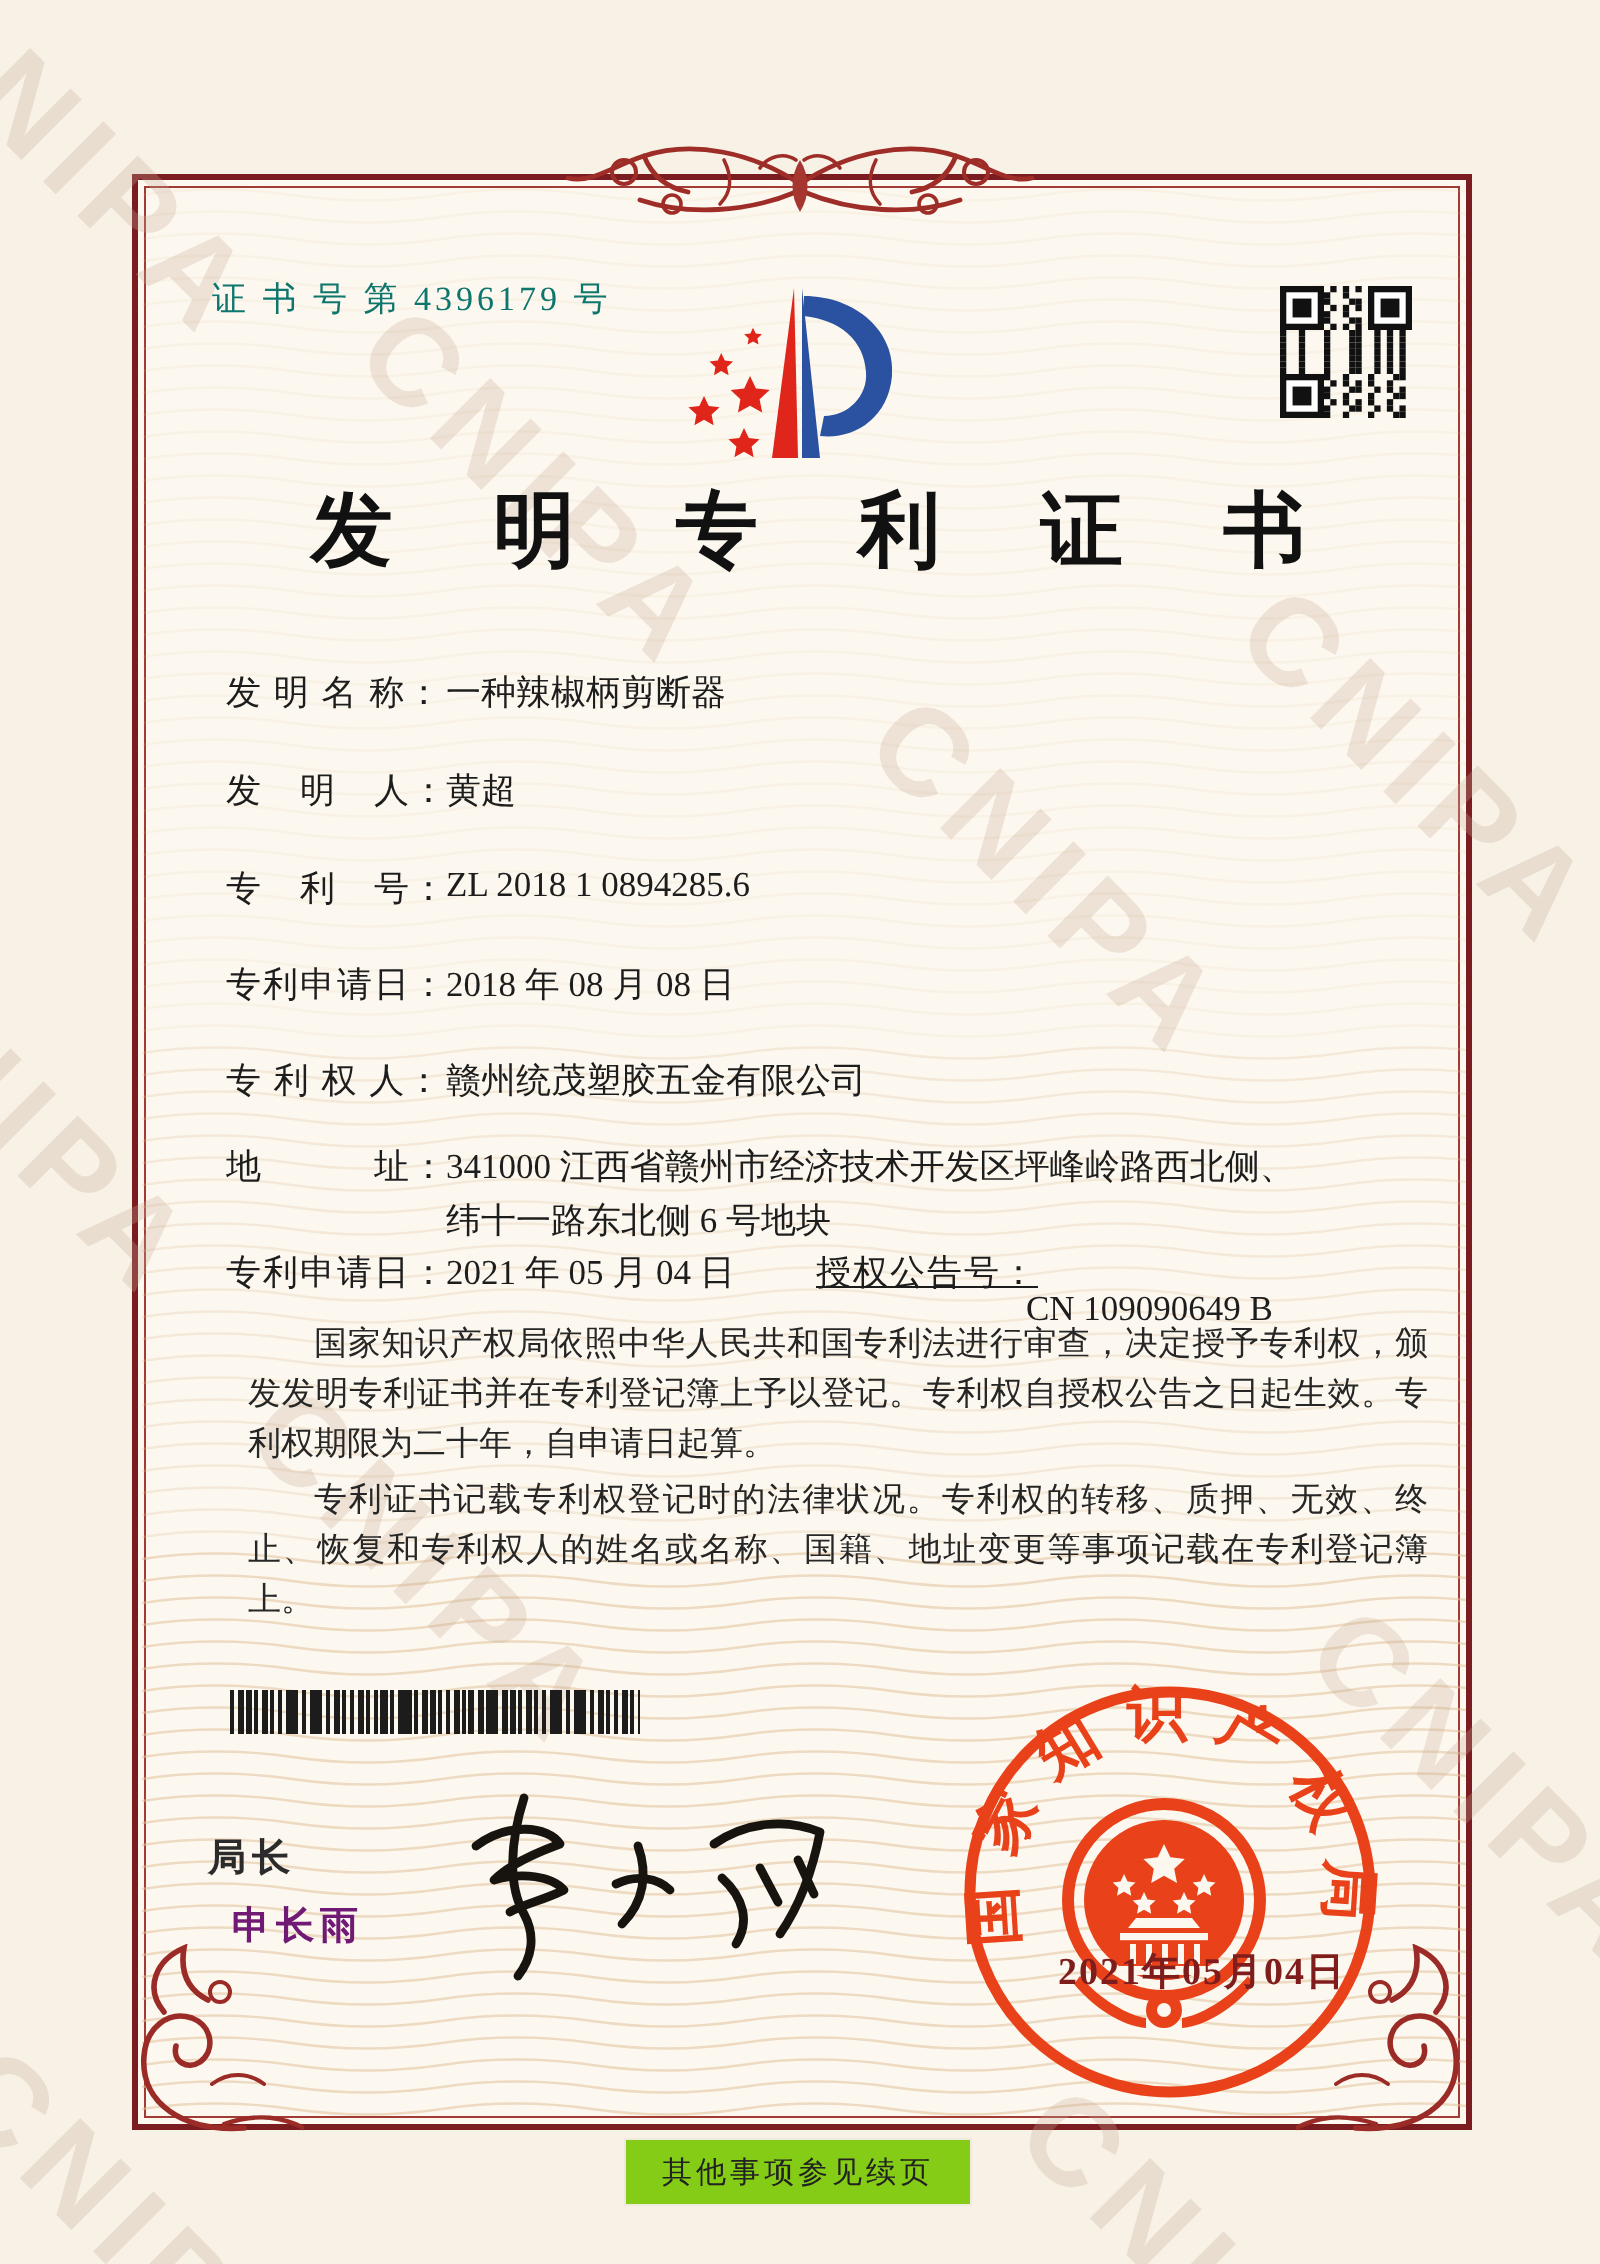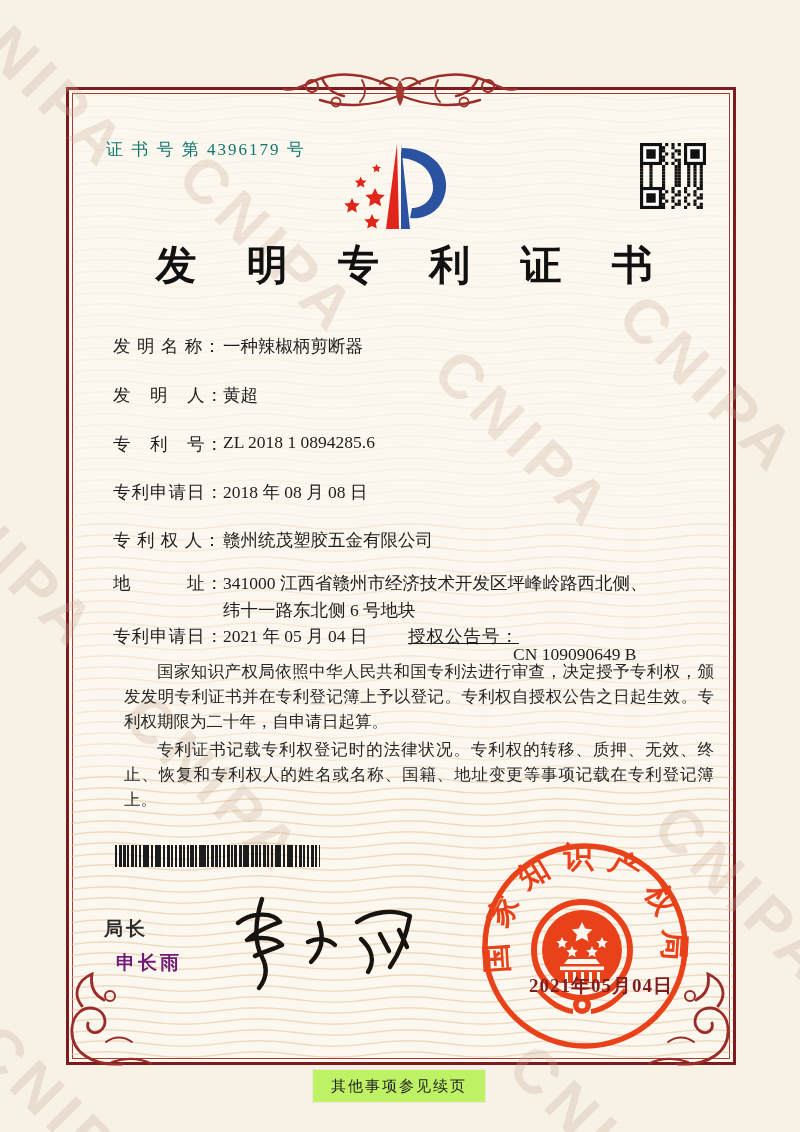--- a/index.html
+++ b/index.html
@@ -58,21 +58,21 @@
   .sig{position:absolute; left:222px; top:893px; z-index:6;}
   .seal{position:absolute; left:477px; top:838px; z-index:7; mix-blend-mode:multiply; opacity:.95;}
   .seal-date{
     position:absolute; left:497px; top:973px; z-index:8; width:170px;
     font-size:19px; font-weight:bold; letter-spacing:1px; color:#7f1d1d; white-space:nowrap;margin-left:32px;
   }
   .page-footer{position:absolute; left:0; top:1036px; width:100%; text-align:center;
     font-size:14px; color:#333; letter-spacing:2px;}
   .note-box{
     position:absolute; left:313px; top:1070px; width:172px; height:32px; z-index:6;
-    background:#bef264; display:flex; align-items:center; justify-content:center;
+    background:#84cc16; display:flex; align-items:center; justify-content:center;
     font-size:15px; letter-spacing:2px; color:#222;
     box-shadow:0 0 0 1px #efe9dd;
   }
   .qr{position:absolute; left:640px; top:143px; z-index:6;}
   .logo{position:absolute; left:330px; top:136px; z-index:6;}
 </style>
 </head>
 <body>
 
 <div class="page">

